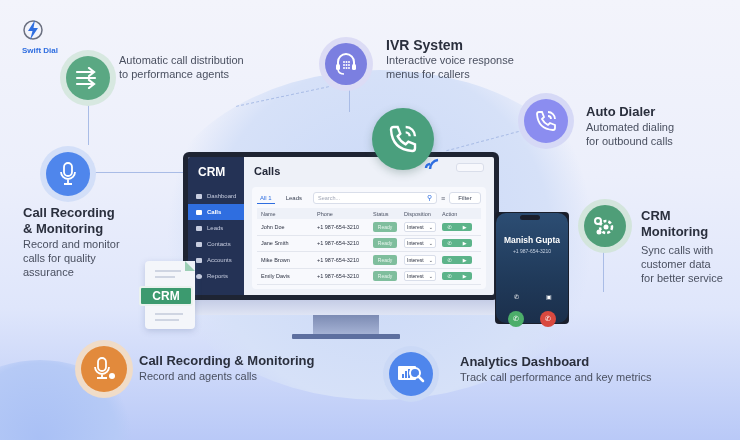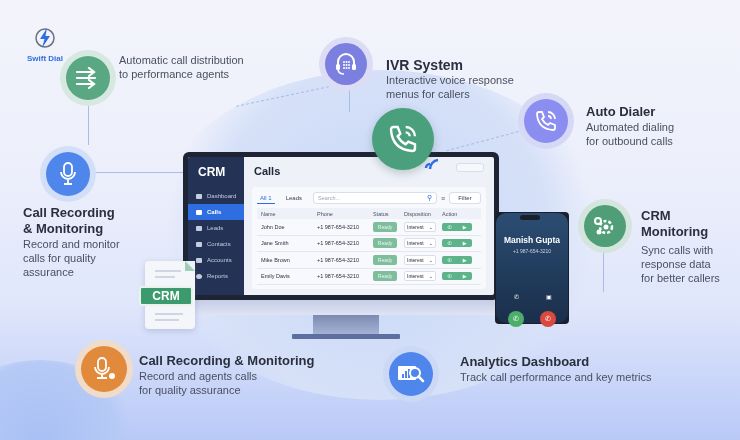--- a/index.html
+++ b/index.html
@@ -55,21 +55,21 @@
 <div class="blob" style="left:150px;top:70px;width:460px;height:330px"></div>
 <div class="blob" style="left:-60px;top:360px;width:200px;height:160px;background:radial-gradient(circle,#a9c0f5 0%,#b6caf6 60%,rgba(182,202,246,0) 72%)"></div>
 
 <div class="dash" style="left:235px;top:96px;width:95px;transform:rotate(-12deg)"></div>
 <div class="vline" style="left:88px;top:105px;height:40px"></div>
 <div class="vline" style="left:349px;top:82px;height:30px"></div>
 <div class="dash" style="left:445px;top:140px;width:80px;transform:rotate(-15deg)"></div>
 <div class="dash" style="left:92px;top:172px;width:100px;border-top-style:solid"></div>
 <div class="vline" style="left:603px;top:252px;height:40px"></div>
 
-<div class="abs" style="left:22px;top:26px;width:46px;text-align:center">
+<div class="abs" style="left:22px;top:18px;width:46px;text-align:left">
   <svg width="22" height="24" viewBox="0 0 22 24">
     <circle cx="11" cy="12" r="9" fill="none" stroke="#6b7080" stroke-width="1.5"></circle>
     <path d="M13 2 L6 13 L10.5 13 L8 22 L16 10 L11.5 10 Z" fill="#2f6ee0"></path>
   </svg>
   <div style="font-size:8px;font-weight:bold;color:#2f6ee0">Swift Dial</div>
 </div>
 
 <div class="feat-icon" style="left:60px;top:50px;width:56px;height:56px;background:#d7e8e0">
   <div class="inner" style="width:44px;height:44px;background:#5aa883">
     <svg width="26" height="22" viewBox="0 0 26 22">
@@ -98,21 +98,21 @@
           <circle cx="12.5" cy="13" r="1"></circle>
           <circle cx="15" cy="13" r="1"></circle>
           <circle cx="10" cy="16" r="1"></circle>
           <circle cx="12.5" cy="16" r="1"></circle>
           <circle cx="15" cy="16" r="1"></circle>
         </g>
       <path d="M4 18 Q5 22 10 22" stroke="#fff" stroke-width="1.5" fill="none"></path>
     </svg>
   </div>
 </div>
-<div class="ft" style="left:386px;top:57px">
+<div class="ft" style="left:386px;top:37px">
   <h3 style="font-size:14px">IVR System</h3>
   <p>Interactive voice response</p>
   <p>menus for callers</p>
 </div>
 
 <div class="feat-icon" style="left:518px;top:93px;width:56px;height:56px;background:#d6d9f6">
   <div class="inner" style="width:44px;height:44px;background:#8b8df0">
     <svg width="24" height="24" viewBox="0 0 24 24">
       <path d="M5 3 L8 3 L10 8 L8 10 Q10 14 14 16 L16 14 L21 16 L21 19 Q21 21 19 21 Q4 20 3 5 Q3 3 5 3 Z" fill="none" stroke="#fff" stroke-width="1.8"></path>
       <path d="M14 3 A7 7 0 0 1 21 10 M14 7 A3 3 0 0 1 17 10" stroke="#fff" stroke-width="1.8" fill="none"></path>
@@ -148,37 +148,36 @@
       <circle cx="14" cy="13" r="2.5" fill="#fff"></circle>
       <circle cx="6" cy="7" r="3" fill="none" stroke="#fff" stroke-width="2"></circle>
       <circle cx="7" cy="18" r="2.5" fill="#fff"></circle>
     </svg>
   </div>
 </div>
 <div class="ft" style="left:641px;top:208px">
   <h3>CRM</h3>
   <h3>Monitoring</h3>
   <p style="margin-top:3px">Sync calls with</p>
-  <p>response data</p>
-  <p>for better callers</p>
+  <p>customer data</p>
+  <p>for better service</p>
 </div>
 
 <div class="feat-icon" style="left:75px;top:340px;width:58px;height:58px;background:#f0dcc8">
   <div class="inner" style="width:46px;height:46px;background:#e28a3c">
     <svg width="24" height="26" viewBox="0 0 24 26">
       <rect x="6" y="2" width="8" height="13" rx="4" fill="none" stroke="#fff" stroke-width="1.8"></rect>
       <path d="M3 11 A7 7 0 0 0 17 11 M10 18 V22 M5 22 H15" stroke="#fff" stroke-width="1.8" fill="none"></path>
       <circle cx="20" cy="20" r="3" fill="#fff"></circle>
     </svg>
   </div>
 </div>
 <div class="ft" style="left:139px;top:353px">
   <h3>Call Recording &amp; Monitoring</h3>
   <p>Record and agents calls</p>
-  <p>for quality assurance</p>
 </div>
 
 <div class="feat-icon" style="left:383px;top:346px;width:56px;height:56px;background:#cbd9f6">
   <div class="inner" style="width:44px;height:44px;background:#4f86ec">
     <svg width="28" height="22" viewBox="0 0 28 22">
       <rect x="1" y="3" width="18" height="14" rx="1" fill="#fff"></rect>
       <rect x="5" y="11" width="2" height="4" fill="#4f86ec"></rect>
         <rect x="8" y="8" width="2" height="7" fill="#4f86ec"></rect>
         <rect x="11" y="6" width="2" height="9" fill="#4f86ec"></rect>
       <circle cx="18" cy="10" r="5" fill="#4f86ec" stroke="#fff" stroke-width="2"></circle>

